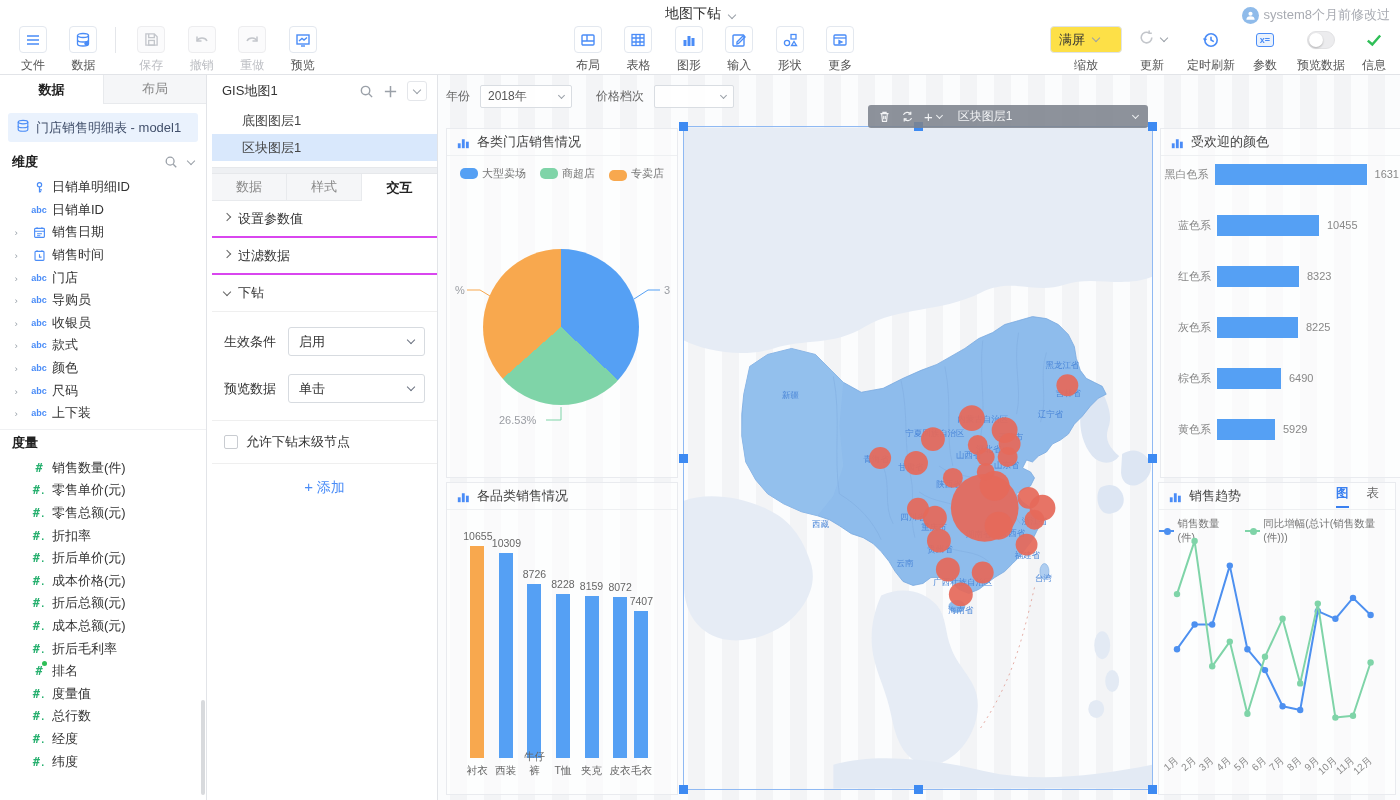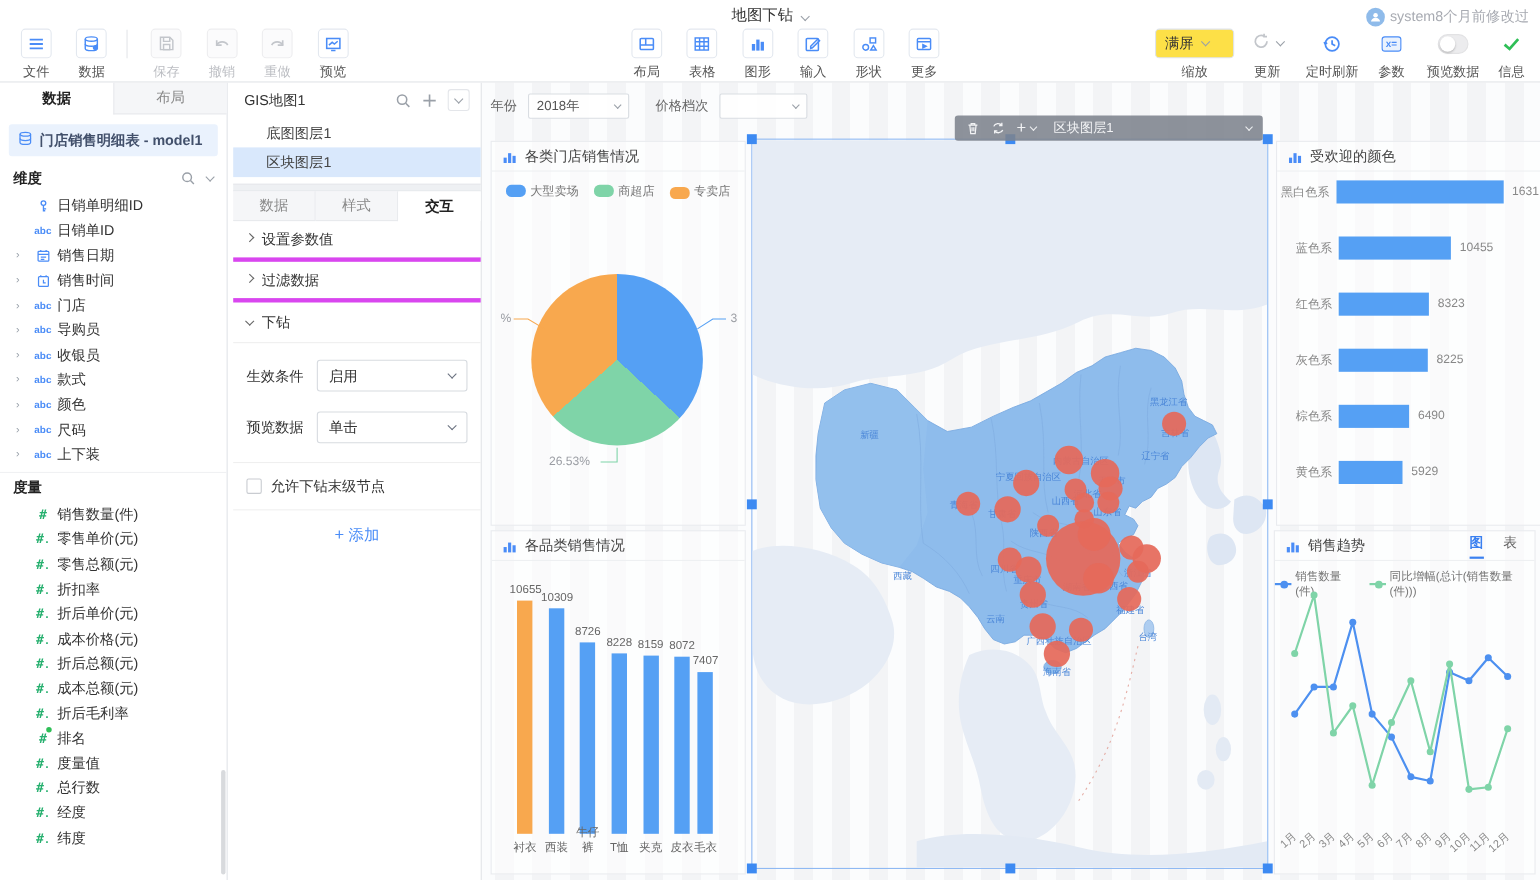--- a/index.html
+++ b/index.html
@@ -30,21 +30,21 @@
   .toggle { width:36px; height:18px; border-radius:9px; background:#ececee; position:relative; border:1px solid #e2e2e4; }
   .toggle .knob { position:absolute; left:1px; top:1px; width:14px; height:14px; border-radius:50%; background:#fff; box-shadow:0 1px 2px rgba(0,0,0,.25); }
 
   
   #sidebar { position:absolute; left:0; top:75px; width:207px; height:725px; background:#fff; border-right:1px solid #e2e4e8; z-index:20; }
   #sb-tabs { display:grid; grid-template-columns:1fr 1fr; height:29px; }
   .sb-tab { display:flex; align-items:center; justify-content:center; font-size:13px; }
   .sb-tab.on { background:#fff; color:#222; font-weight:bold; }
   .sb-tab.off { background:#f5f6f8; color:#888; border-left:1px solid #e8eaed; border-bottom:1px solid #e8eaed; }
   #model-chip { margin:9px 8px 6px 8px; height:29px; background:#eaf2fd; border-radius:3px; display:flex; align-items:center;
-    gap:6px; padding:0 8px; font-size:13px; color:#42506b;font-weight:bold; }
+    gap:6px; padding:0 8px; font-size:13px; color:#42506b; }
   .sec-head { display:flex; align-items:center; height:28px; padding:0 12px; font-size:13px; font-weight:bold; color:#222;
     border-top:1px solid #f0f1f3; }
   .sec-head .sp { flex:1; }
   .fld-row { display:flex; align-items:center; height:22.6px; padding-left:14px; font-size:13px; color:#333; }
   .fld-row .exp { width:12px; font-size:11px; color:#98a0a9; transform:scale(.9); }
   .fld-row .fic { width:26px; display:inline-flex; justify-content:center; align-items:center; }
   .abc { color:#4a8cf7; font-size:9px; font-weight:bold; letter-spacing:0; }
   .hash { color:#27b06f; font-weight:bold; font-size:12px; font-family:"DejaVu Sans Mono",monospace; }
   .hash small { font-size:9px; }
   .rankdot { position:relative; }
@@ -57,21 +57,21 @@
   #lp-head .sp { flex:1; }
   .icbtn { color:#9aa0a8; display:inline-flex; align-items:center; }
   #lp-chevbox { width:20px; height:20px; border:1px solid #e4e6ea; border-radius:3px; display:flex; align-items:center; justify-content:center; }
   .layer-row { height:27px; display:flex; align-items:center; padding-left:30px; font-size:13px; color:#444; cursor:pointer; }
   .layer-row.sel { background:#d9e8fc; }
   #lp-band { height:7px; background:#eef0f3; border-top:1px solid #e6e8eb; border-bottom:1px solid #e6e8eb; margin-top:6px; }
   #lp-tabs { display:grid; grid-template-columns:1fr 1fr 1fr; height:27px; }
   .lp-tab { display:flex; align-items:center; justify-content:center; font-size:13px; }
   .lp-tab.off { background:#f5f6f8; color:#888; border-bottom:1px solid #e8eaed; border-right:1px solid #e8eaed; }
   .lp-tab.on { background:#fff; color:#222; font-weight:bold; }
-  .lp-sec { display:flex; align-items:center; height:37px; padding:0 12px; gap:8px; font-size:13px; color:#333; border-bottom:4px solid #d946ef; }
+  .lp-sec { display:flex; align-items:center; height:37px; padding:0 12px; gap:8px; font-size:13px; color:#333; border-bottom:2px solid #d946ef; }
   .form-row { display:flex; align-items:center; padding:9px 12px 9px 12px; gap:12px; font-size:13px; color:#333; }
   .sel-box { flex:1; height:29px; border:1px solid #d7dbe0; border-radius:3px; display:flex; align-items:center; padding:0 10px;
     font-size:13px; color:#333; background:#fff; justify-content:space-between; }
   .sel-box .cv { border-color:#6b7280; }
   .chk-row { display:flex; align-items:center; gap:8px; padding:12px 12px; font-size:13px; color:#333; border-top:1px solid #efefef; margin-top:8px; }
   .chk { width:14px; height:14px; border:1px solid #c9ccd1; border-radius:2px; background:#fff; }
   .add-row { border-top:1px solid #efefef; text-align:center; padding:14px 0; color:#4a8cf7; font-size:14px; }
 
   
   #canvas { position:absolute; left:433px; top:75px; width:967px; height:725px;

